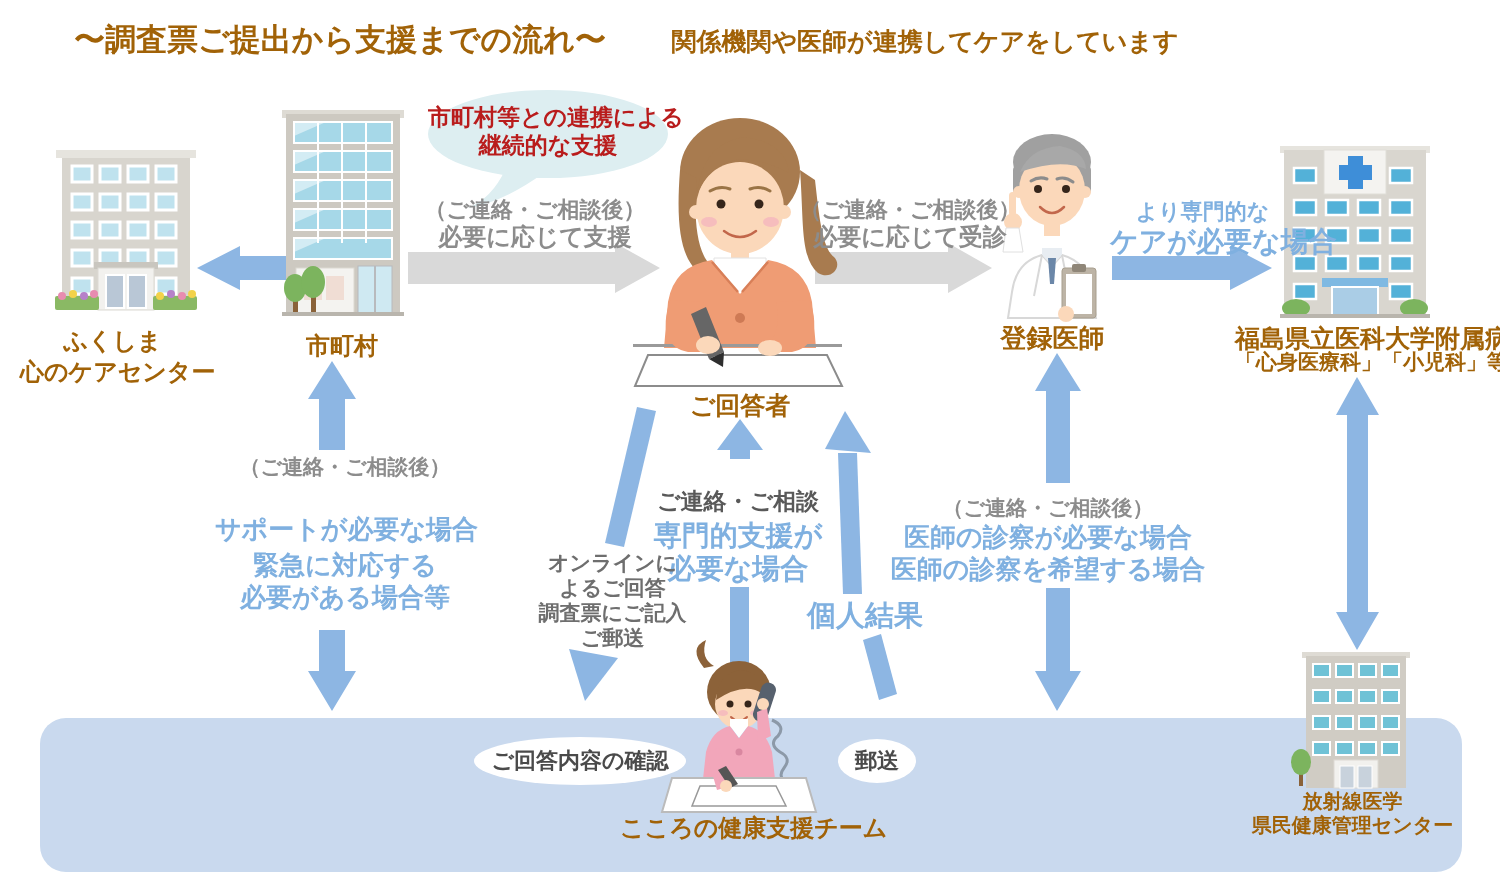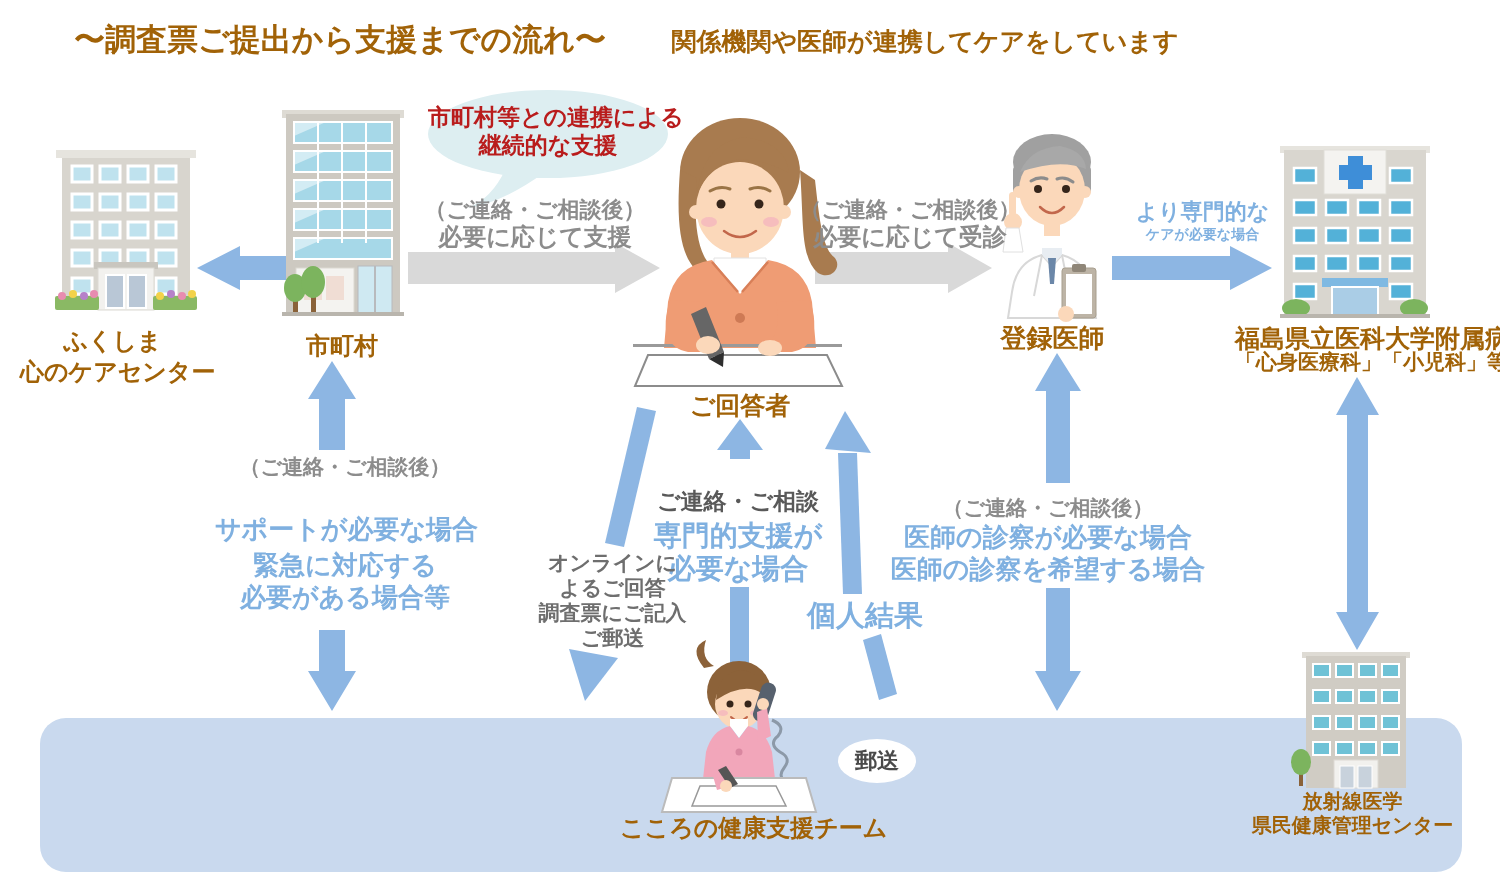--- a/index.html
+++ b/index.html
@@ -277,21 +277,21 @@
   <div class="t teal" style="left:428px;top:104px;width:240px;font-size:23px;">市町村等との連携による</div>
   <div class="t teal" style="left:428px;top:132px;width:240px;font-size:23px;">継続的な支援</div>
 
   <div class="t gray" style="left:420px;top:197px;width:230px;font-size:22px;">（ご連絡・ご相談後）</div>
   <div class="t gray" style="left:420px;top:224px;width:230px;font-size:24px;">必要に応じて支援</div>
 
   <div class="t gray" style="left:795px;top:197px;width:230px;font-size:22px;">（ご連絡・ご相談後）</div>
   <div class="t gray" style="left:795px;top:224px;width:230px;font-size:24px;">必要に応じて受診</div>
 
   <div class="t blue" style="left:1110px;top:199px;width:185px;font-size:22px;">より専門的な</div>
-  <div class="t blue" style="left:1110px;top:226px;width:185px;font-size:14px;">ケアが必要な場合</div>
+  <div class="t blue" style="left:1110px;top:226px;width:185px;font-size:28px;">ケアが必要な場合</div>
 
   <div class="t gray" style="left:215px;top:455px;width:260px;font-size:21px;">（ご連絡・ご相談後）</div>
   <div class="t blue" style="left:215px;top:515px;width:260px;font-size:26px;">サポートが必要な場合</div>
   <div class="t blue" style="left:215px;top:551px;width:260px;font-size:26px;">緊急に対応する</div>
   <div class="t blue" style="left:215px;top:583px;width:260px;font-size:26px;">必要がある場合等</div>
 
   <div class="t gray2" style="left:628px;top:488px;width:220px;font-size:23px;">ご連絡・ご相談</div>
   <div class="t blue" style="left:628px;top:520px;width:220px;font-size:28px;">専門的支援が</div>
   <div class="t blue" style="left:628px;top:553px;width:220px;font-size:28px;">必要な場合</div>
 
@@ -310,15 +310,16 @@
   <div class="t black" style="left:20px;top:359px;width:185px;font-size:24px;">心のケアセンター</div>
   <div class="t black" style="left:282px;top:333px;width:120px;font-size:24px;">市町村</div>
   <div class="t black" style="left:665px;top:392px;width:150px;font-size:25px;">ご回答者</div>
   <div class="t black" style="left:980px;top:324px;width:145px;font-size:26px;">登録医師</div>
   <div class="t black" style="left:1235px;top:325px;width:240px;font-size:25px;">福島県立医科大学附属病院</div>
   <div class="t black" style="left:1235px;top:350px;width:240px;font-size:21px;text-align:center;">「心身医療科」「小児科」等</div>
   <div class="t black" style="left:1245px;top:790px;width:215px;font-size:20px;">放射線医学</div>
   <div class="t black" style="left:1245px;top:814px;width:215px;font-size:20px;">県民健康管理センター</div>
   <div class="t black" style="left:620px;top:815px;width:245px;font-size:24px;">こころの健康支援チーム</div>
 
+  <div class="oval" style="left:474px;top:737px;width:212px;height:48px;font-size:22px;">ご回答内容の確認</div>
   <div class="oval" style="left:838px;top:739px;width:78px;height:44px;font-size:22px;">郵送</div>
 
 </div>
 
 </body></html>

